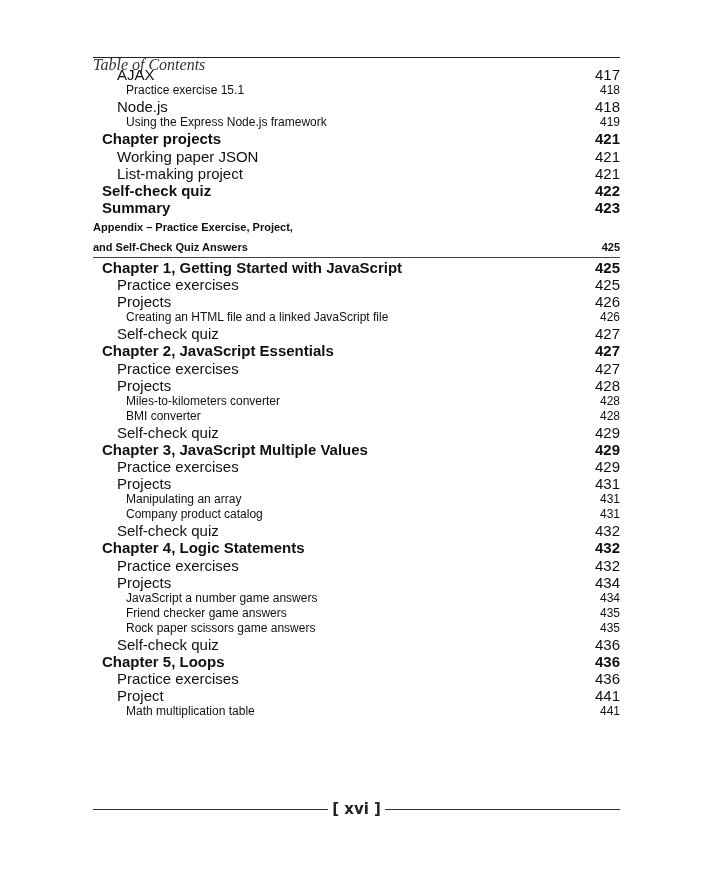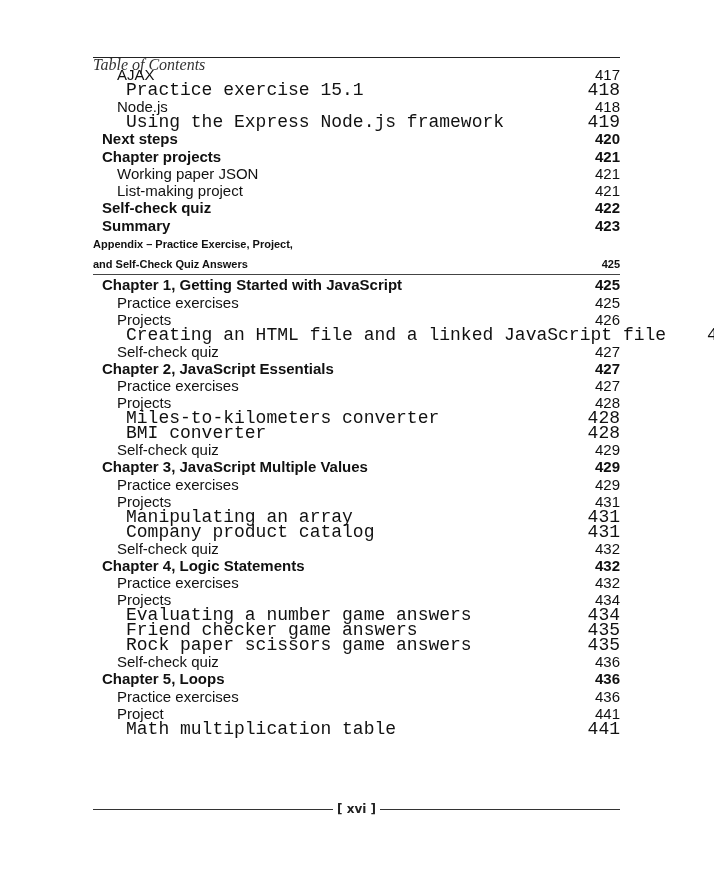--- a/index.html
+++ b/index.html
@@ -4,28 +4,28 @@
   <style>
     html, body { margin: 0; padding: 0; background: #ffffff; }
     body { width: 714px; height: 883px; position: relative; overflow: hidden; font-family: "Liberation Sans", sans-serif; color: #111; }
     .header { position: absolute; left: 93px; top: 41px; width: 527px; height: 16px; border-bottom: 1.5px solid #222; }
     .header-title { font-family: "Liberation Serif", serif; font-style: italic; font-size: 16px; color: #333; position: absolute; left: 0; top: 15px; }
     .toc { position: absolute; left: 93px; top: 66px; width: 527px; }
     .row { display: flex; justify-content: space-between; align-items: baseline; position: relative; }
     .row .label { white-space: nowrap; }
     .row .page { text-align: right; margin-left: 41px; }
     .lvl-sub { font-size: 15px; height: 17px; line-height: 17px; padding-left: 24px; }
-    .lvl-subsub { font-size: 18px; height: 15px; line-height: 15px; padding-left: 33px; font-family: Liberation Mono, monospace; }
+    .lvl-subsub { font-size: 12px; height: 15px; line-height: 15px; padding-left: 33px; }
     .lvl-sec { font-size: 15px; font-weight: bold; height: 17.5px; line-height: 17.5px; padding-left: 9px; }
     .lvl-part { font-size: 11px; font-weight: bold; height: 20px; line-height: 20px; padding-left: 0; }
     .part-block { border-bottom: 1.5px solid #444; margin-bottom: 1px; }
     .part-block .row.last { margin-top: 0; }
     .footer { position: absolute; left: 93px; top: 801px; width: 527px; height: 16px; display: flex; align-items: center; }
     .footer .rule { flex: 1; height: 0; border-top: 1.5px solid #333; }
-    .footer .pnum { font-family: "DejaVu Sans", sans-serif; font-weight: bold; font-size: 12px; padding: 0 4px; color: #222; }
+    .footer .pnum { font-family: "DejaVu Sans", sans-serif; font-weight: bold; font-size: 15px; padding: 0 4px; color: #222; }
   </style>
 </head>
 <body>
 
 <div class="header">
   <span class="header-title">Table of Contents</span>
 </div>
 
 <div class="toc">
   <div id="toc-before">
@@ -39,24 +39,20 @@
       </div>
       <div class="row lvl-sub">
         <span class="label">Node.js</span>
         <span class="page">418</span>
       </div>
       <div class="row lvl-subsub">
         <span class="label">Using the Express Node.js framework</span>
         <span class="page">419</span>
       </div>
       <div class="row lvl-sec">
-        <span class="label">Next steps</span>
-        <span class="page">420</span>
-      </div>
-      <div class="row lvl-sec">
         <span class="label">Chapter projects</span>
         <span class="page">421</span>
       </div>
       <div class="row lvl-sub">
         <span class="label">Working paper JSON</span>
         <span class="page">421</span>
       </div>
       <div class="row lvl-sub">
         <span class="label">List-making project</span>
         <span class="page">421</span>
@@ -156,21 +152,21 @@
       </div>
       <div class="row lvl-sub">
         <span class="label">Practice exercises</span>
         <span class="page">432</span>
       </div>
       <div class="row lvl-sub">
         <span class="label">Projects</span>
         <span class="page">434</span>
       </div>
       <div class="row lvl-subsub">
-        <span class="label">Evaluating a number game answers</span>
+        <span class="label">JavaScript a number game answers</span>
         <span class="page">434</span>
       </div>
       <div class="row lvl-subsub">
         <span class="label">Friend checker game answers</span>
         <span class="page">435</span>
       </div>
       <div class="row lvl-subsub">
         <span class="label">Rock paper scissors game answers</span>
         <span class="page">435</span>
       </div>

